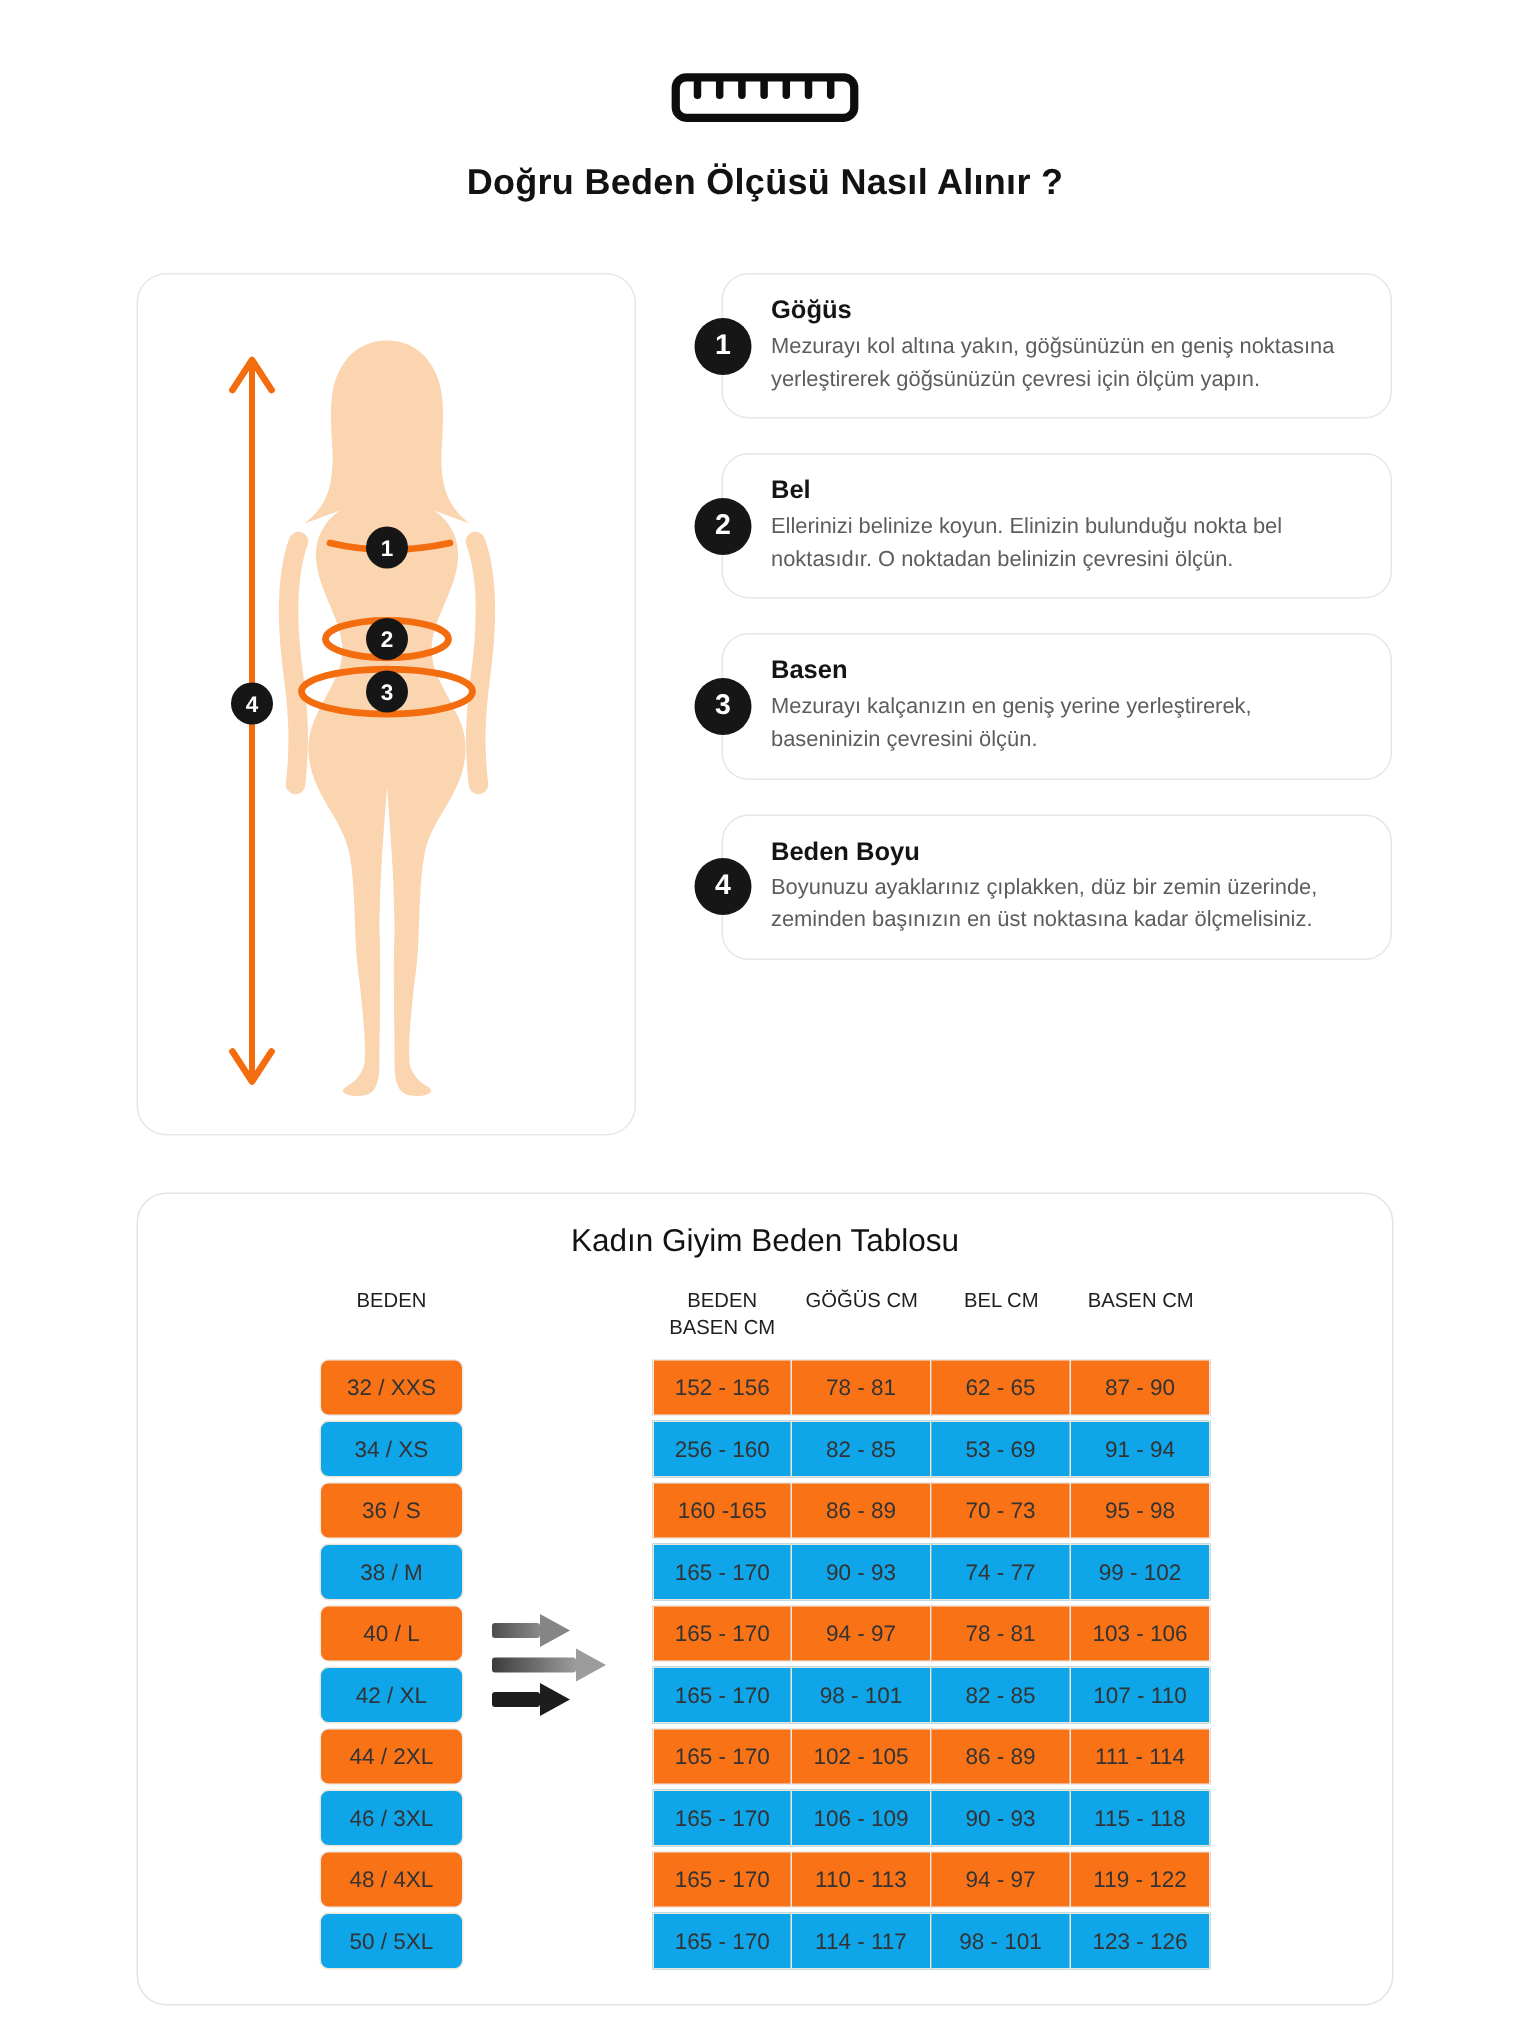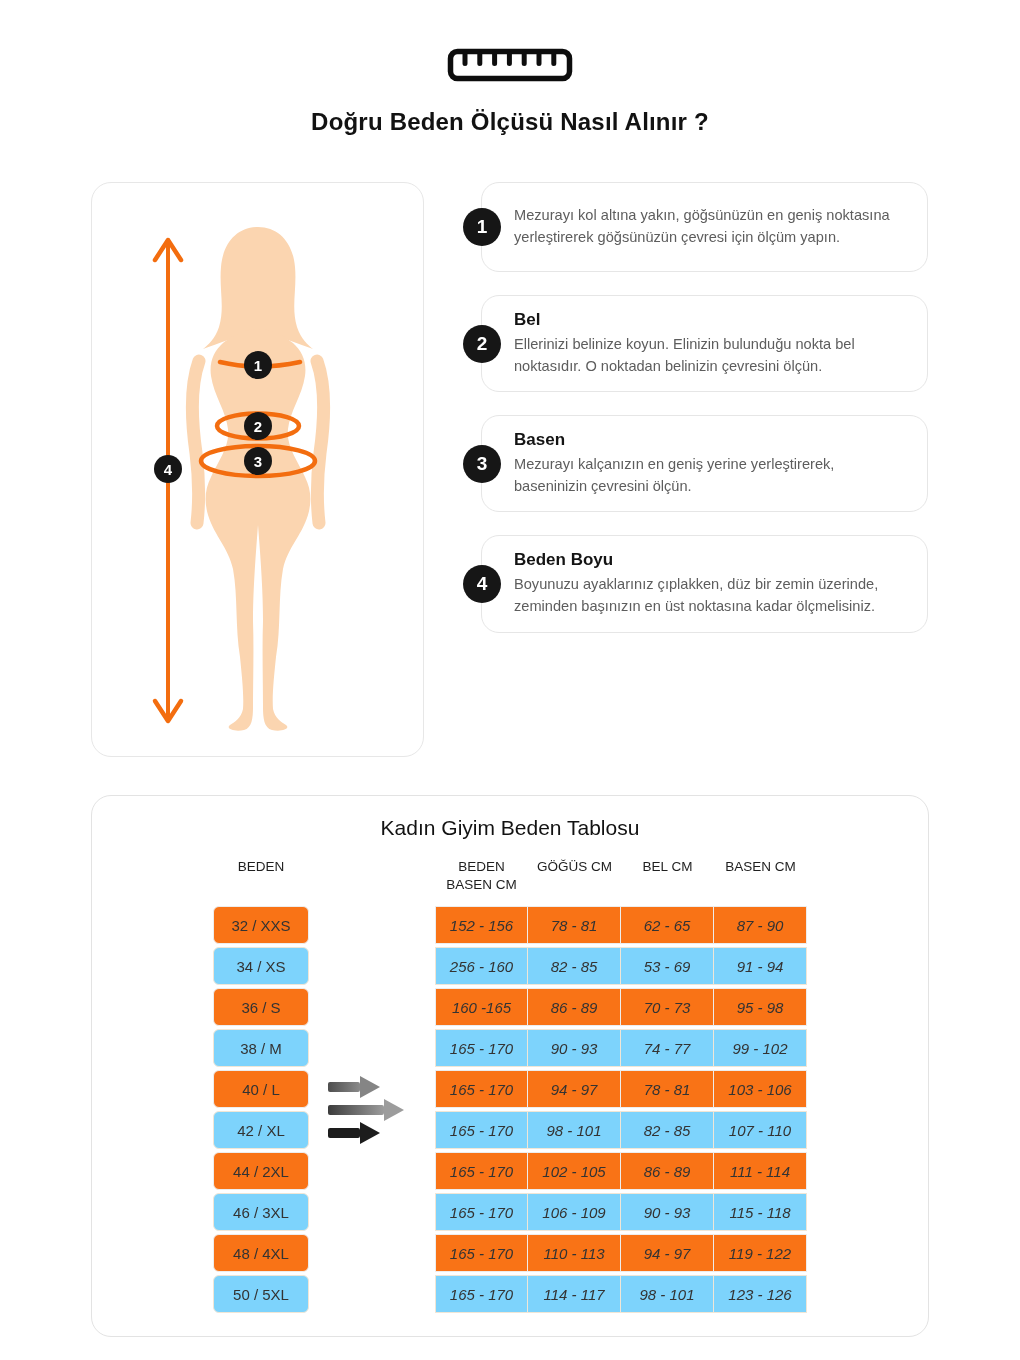--- a/index.html
+++ b/index.html
@@ -69,23 +69,23 @@
   }
   .tbody { margin-top: 4px; }
   .trow { height: 38px; margin-bottom: 3px; }
   .td {
     font-size: 15px; color: #333333;
     display: flex; align-items: center; justify-content: center;
     background: #f97316;
   }
   .td-beden { border: 1px solid #ededed; border-radius: 6px; }
   .td-gap { background: transparent; }
-  .td-val { border: 1px solid #ededed; border-left: none; font-style: italic; }
+  .td-val { border: 1px solid #ededed; border-left: none; }
   .td-val.first { border-left: 1px solid #ededed; }
-  .trow.alt .td-beden, .trow.alt .td-val { background: #7dd3fc; border-color: #f0e6d6; }
+  .trow.alt .td-beden, .trow.alt .td-val { background: #0ea5e9; border-color: #f0e6d6; }
   .arrows {
     position: absolute; left: 96px; top: 214px;
     width: 126px; height: 80px;
     display: flex; align-items: center; justify-content: center;
     pointer-events: none;
   }
 </style>
 </head>
 <body>
 
@@ -153,20 +153,21 @@
           <circle cx="76" cy="286" r="14" fill="#161616"></circle>
           <text x="76" y="291.5" text-anchor="middle" font-size="15" font-weight="bold" fill="#ffffff">4</text>
         </g>
       </svg>
     </section>
 
     <section class="cards">
 
       <div class="card">
         <span class="badge">1</span>
+        <h3>Göğüs</h3>
         <p>Mezurayı kol altına yakın, göğsünüzün en geniş noktasına yerleştirerek göğsünüzün çevresi için ölçüm yapın.</p>
       </div>
 
       <div class="card">
         <span class="badge">2</span>
         <h3>Bel</h3>
         <p>Ellerinizi belinize koyun. Elinizin bulunduğu nokta bel noktasıdır. O noktadan belinizin çevresini ölçün.</p>
       </div>
 
       <div class="card">

